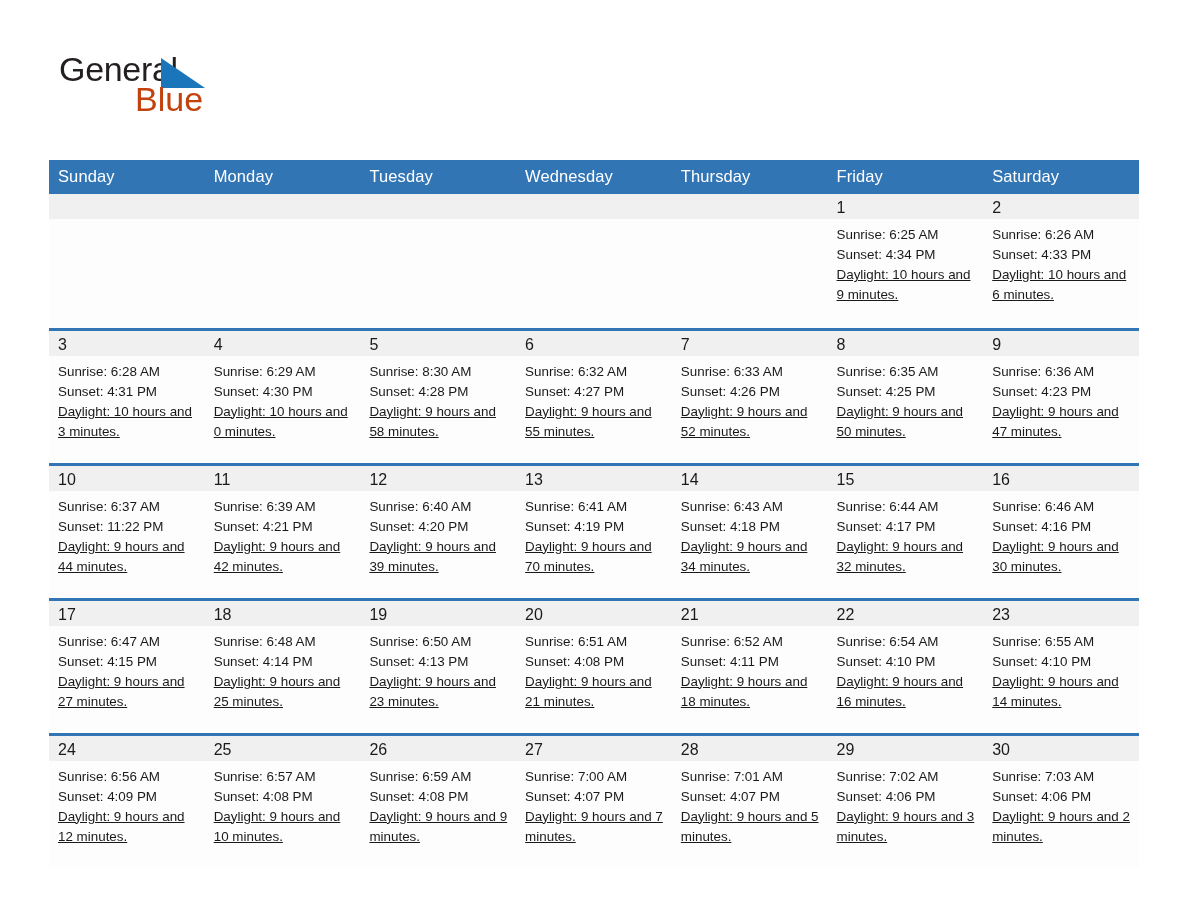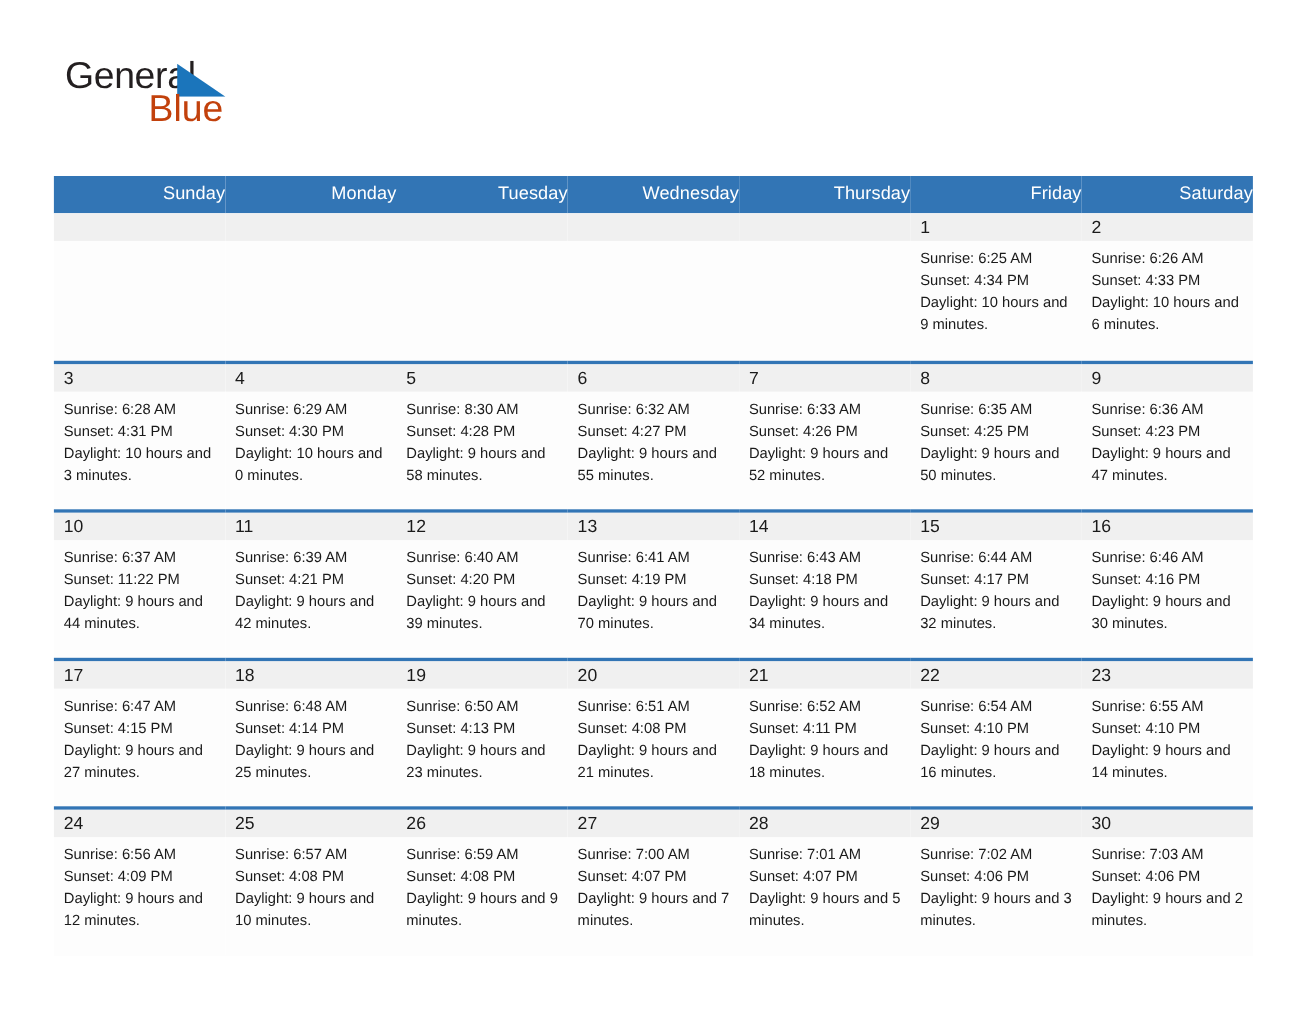--- a/index.html
+++ b/index.html
@@ -90,21 +90,21 @@
     top: 160px;
     width: 1090px;
     border-collapse: collapse;
     table-layout: fixed;
   }
   .cal th {
     background: #3275b5;
     color: #ffffff;
     font-weight: normal;
     font-size: 16.5px;
-    text-align: right;
+    text-align: left;
     padding: 7px 0 8px 9px;
     height: 30px;
     vertical-align: middle;
     letter-spacing: 0.1px;
   }
   .cal td {
     width: 155.7px;
     height: 135px;
     vertical-align: top;
     padding: 0;
@@ -124,21 +124,21 @@
   .daynum-band.empty { color: transparent; }
   .cell-body {
     padding: 6px 8px 0 9px;
   }
   .cell-body p {
     font-size: 13.4px;
     color: #1a1a1a;
     line-height: 20px;
     white-space: nowrap;
   }
-  .cell-body p.wrap2 { white-space: normal; }
+  .cell-body p.wrap2 { white-space: normal; text-decoration: underline; }
 </style>
 </head>
 <body>
 
 <div class="page">
 
   <div class="header">
 
     <div class="brand">
       <span class="brand-line1">General</span>

